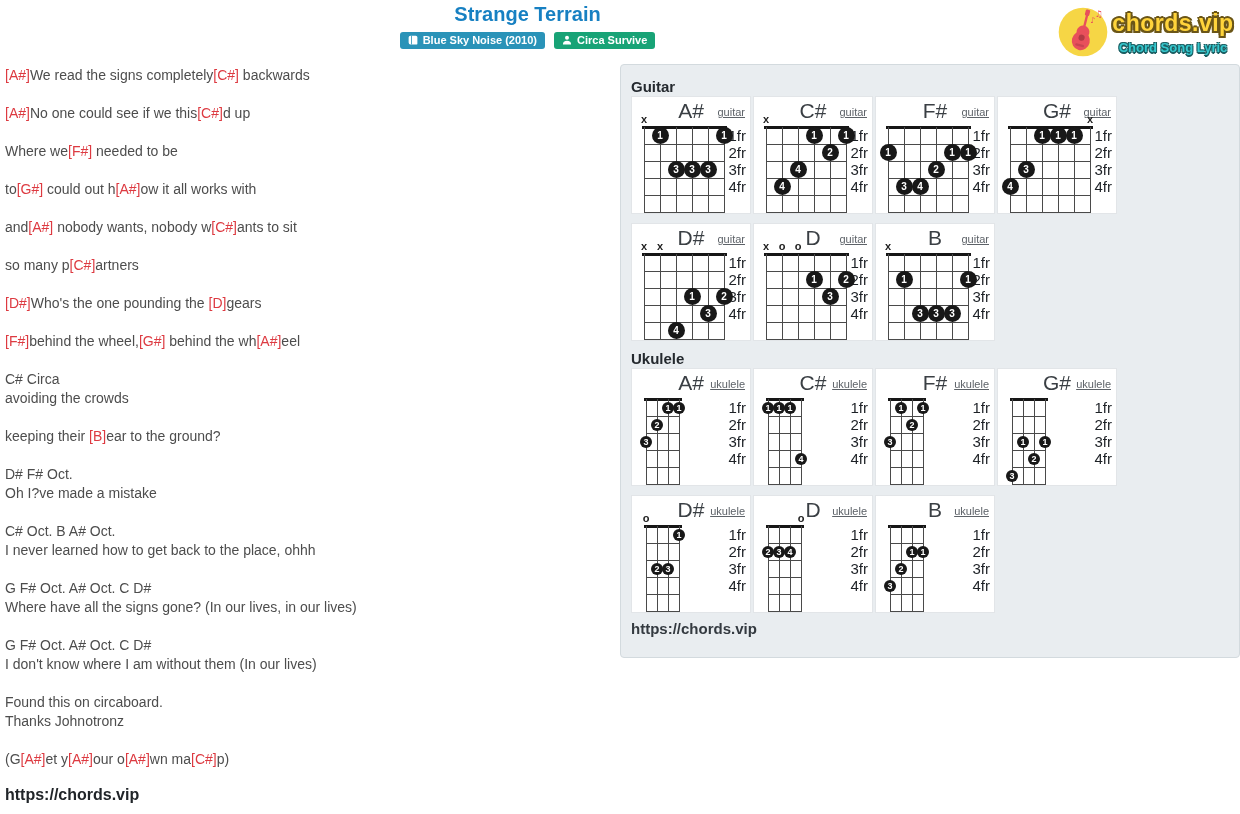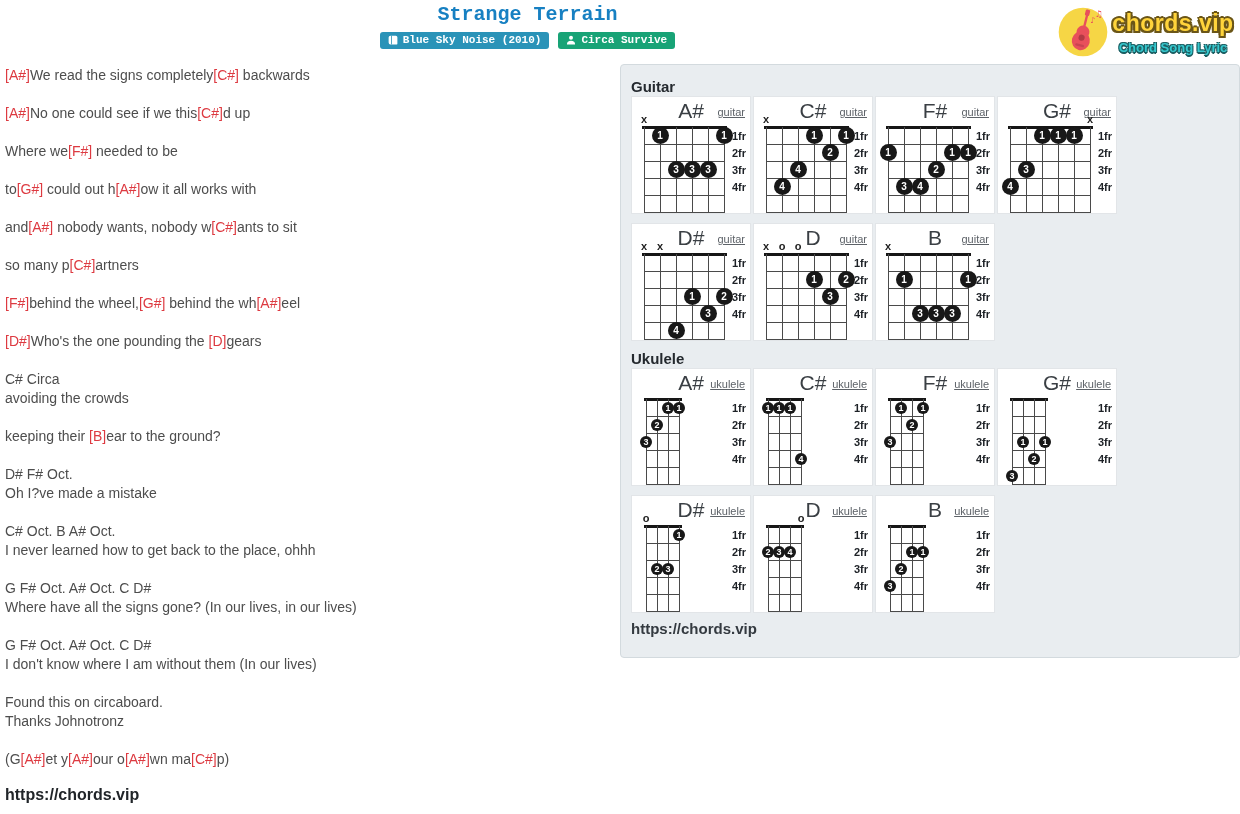--- a/index.html
+++ b/index.html
@@ -1,20 +1,20 @@
 <!DOCTYPE html>
 <html style="--title-blue: #1780c2; --chord-red: #dd3a41; --album-bg: #2a93b8; --artist-bg: #18a376; --panel-bg: #e9edf0;"><head>
 <meta charset="utf-8">
 <style>
   * { margin:0; padding:0; box-sizing:border-box; }
   html,body { width:1240px; height:814px; background:#fff; overflow:hidden;
     font-family:"Liberation Sans","DejaVu Sans",sans-serif; }
 
   
-  .header { position:absolute; left:0; top:0; width:1055px; text-align:center;font-family:Liberation Mono, monospace; }
+  .header { position:absolute; left:0; top:0; width:1055px; text-align:center; }
   .page-title { font-size:20px; font-weight:700; color:var(--title-blue,#1780c2); padding-top:3px; }
   .badges { margin-top:6px; display:flex; justify-content:center; gap:9px; }
   .badge { display:inline-flex; align-items:center; gap:5px; color:#fff; font-size:11px;
     font-weight:700; padding:2px 8px 3px 8px; border-radius:3px; height:17px; cursor:pointer; }
   .badge.album  { background:var(--album-bg,#2a93b8); }
   .badge.artist { background:var(--artist-bg,#18a376); }
   .badge svg { display:block; }
 
   
   .logo { position:absolute; left:1052px; top:4px; width:185px; height:58px; cursor:pointer; }
@@ -40,22 +40,22 @@
   .cards { display:flex; flex-wrap:wrap; gap:9px 2px; margin-bottom:9px; width:600px; }
   .card { position:relative; width:120px; height:118px; background:#fff; border:1px solid #e2e5e8; }
   .cname { position:absolute; left:0; top:2px; width:100%; text-align:center; font-size:21px;
     color:#3a3f44; letter-spacing:0; }
   .clink { position:absolute; right:5px; top:9px; font-size:11px; color:#5d6268;
     text-decoration:underline; cursor:pointer; }
   .marker { position:absolute; top:17px; font-size:11px; font-weight:700; color:#222;
     transform:translateX(-50%); line-height:11px; }
   .nut { position:absolute; height:3px; background:#161616; top:29px; }
   .vline,.hline { position:absolute; background:#4a4a4a; }
-  .fret { position:absolute; right:4px; width:24px; text-align:right; font-size:11px;
-    font-weight:700; color:#1d2126; line-height:12px; }
+  .fret { position:absolute; right:4px; width:24px; text-align:right; font-size:15px;
+    font-weight:400; color:#1d2126; line-height:12px; }
   .dot { position:absolute; background:#181818; border-radius:50%; color:#fff; text-align:center;
     font-weight:700; }
   .dot.g { width:17px; height:17px; font-size:10px; line-height:17px; }
   .dot.u { width:12px; height:12px; font-size:9px; line-height:12px; }
   .panel-url { font-size:15px; font-weight:700; color:#343a40; margin-top:-2px; }
 </style>
 </head>
 <body>
 
 <div class="header">
@@ -104,22 +104,22 @@
   </div>
 </div>
 
 <div class="lyrics">
     <div class="para"><span class="chord">[A#]</span><span>We read the signs completely</span><span class="chord">[C#]</span><span> backwards</span></div>
     <div class="para"><span class="chord">[A#]</span><span>No one could see if we this</span><span class="chord">[C#]</span><span>d up</span></div>
     <div class="para"><span>Where we</span><span class="chord">[F#]</span><span> needed to be</span></div>
     <div class="para"><span>to</span><span class="chord">[G#]</span><span> could out h</span><span class="chord">[A#]</span><span>ow it all works with</span></div>
     <div class="para"><span>and</span><span class="chord">[A#]</span><span> nobody wants, nobody w</span><span class="chord">[C#]</span><span>ants to sit</span></div>
     <div class="para"><span>so many p</span><span class="chord">[C#]</span><span>artners</span></div>
+    <div class="para"><span class="chord">[D#]</span><span>Who's the one pounding the </span><span class="chord">[D]</span><span>gears</span></div>
     <div class="para"><span class="chord">[F#]</span><span>behind the wheel,</span><span class="chord">[G#]</span><span> behind the wh</span><span class="chord">[A#]</span><span>eel</span></div>
-    <div class="para"><span class="chord">[D#]</span><span>Who's the one pounding the </span><span class="chord">[D]</span><span>gears</span></div>
     <div class="para"><span>C# Circa</span><br><span>avoiding the crowds</span></div>
     <div class="para"><span>keeping their </span><span class="chord">[B]</span><span>ear to the ground?</span></div>
     <div class="para"><span>D# F# Oct.</span><br><span>Oh I?ve made a mistake</span></div>
     <div class="para"><span>C# Oct. B A# Oct.</span><br><span>I never learned how to get back to the place, ohhh</span></div>
     <div class="para"><span>G F# Oct. A# Oct. C D#</span><br><span>Where have all the signs gone? (In our lives, in our lives)</span></div>
     <div class="para"><span>G F# Oct. A# Oct. C D#</span><br><span>I don't know where I am without them (In our lives)</span></div>
     <div class="para"><span>Found this on circaboard.</span><br><span>Thanks Johnotronz</span></div>
     <div class="para"><span>(G</span><span class="chord">[A#]</span><span>et y</span><span class="chord">[A#]</span><span>our o</span><span class="chord">[A#]</span><span>wn ma</span><span class="chord">[C#]</span><span>p)</span></div>
   </div>
 

